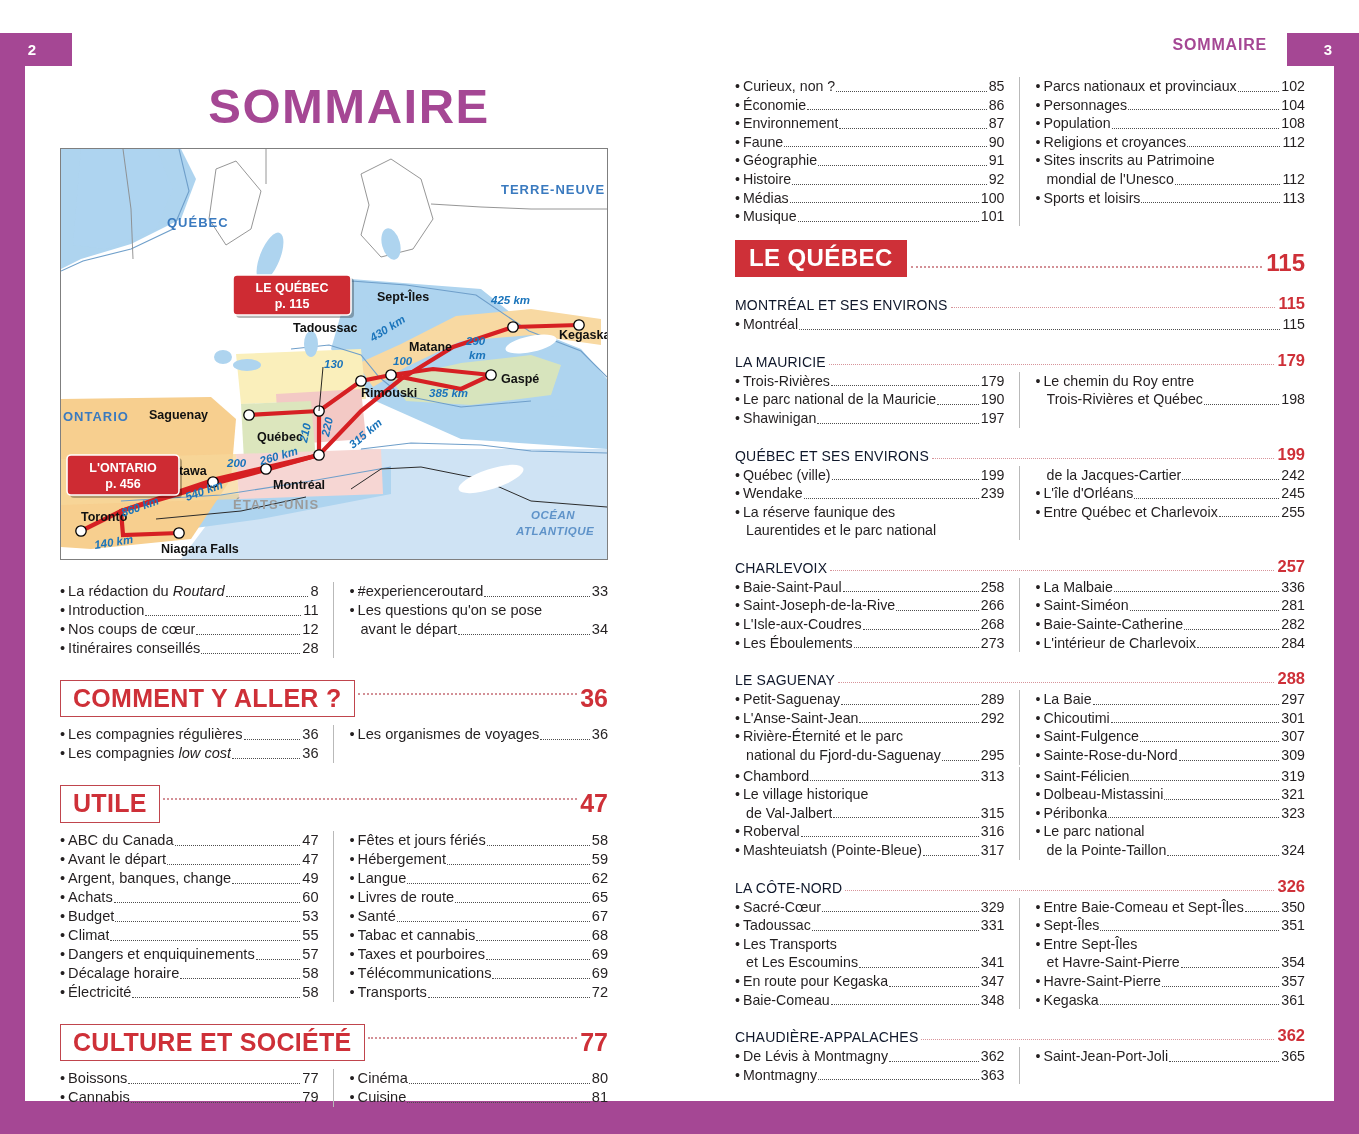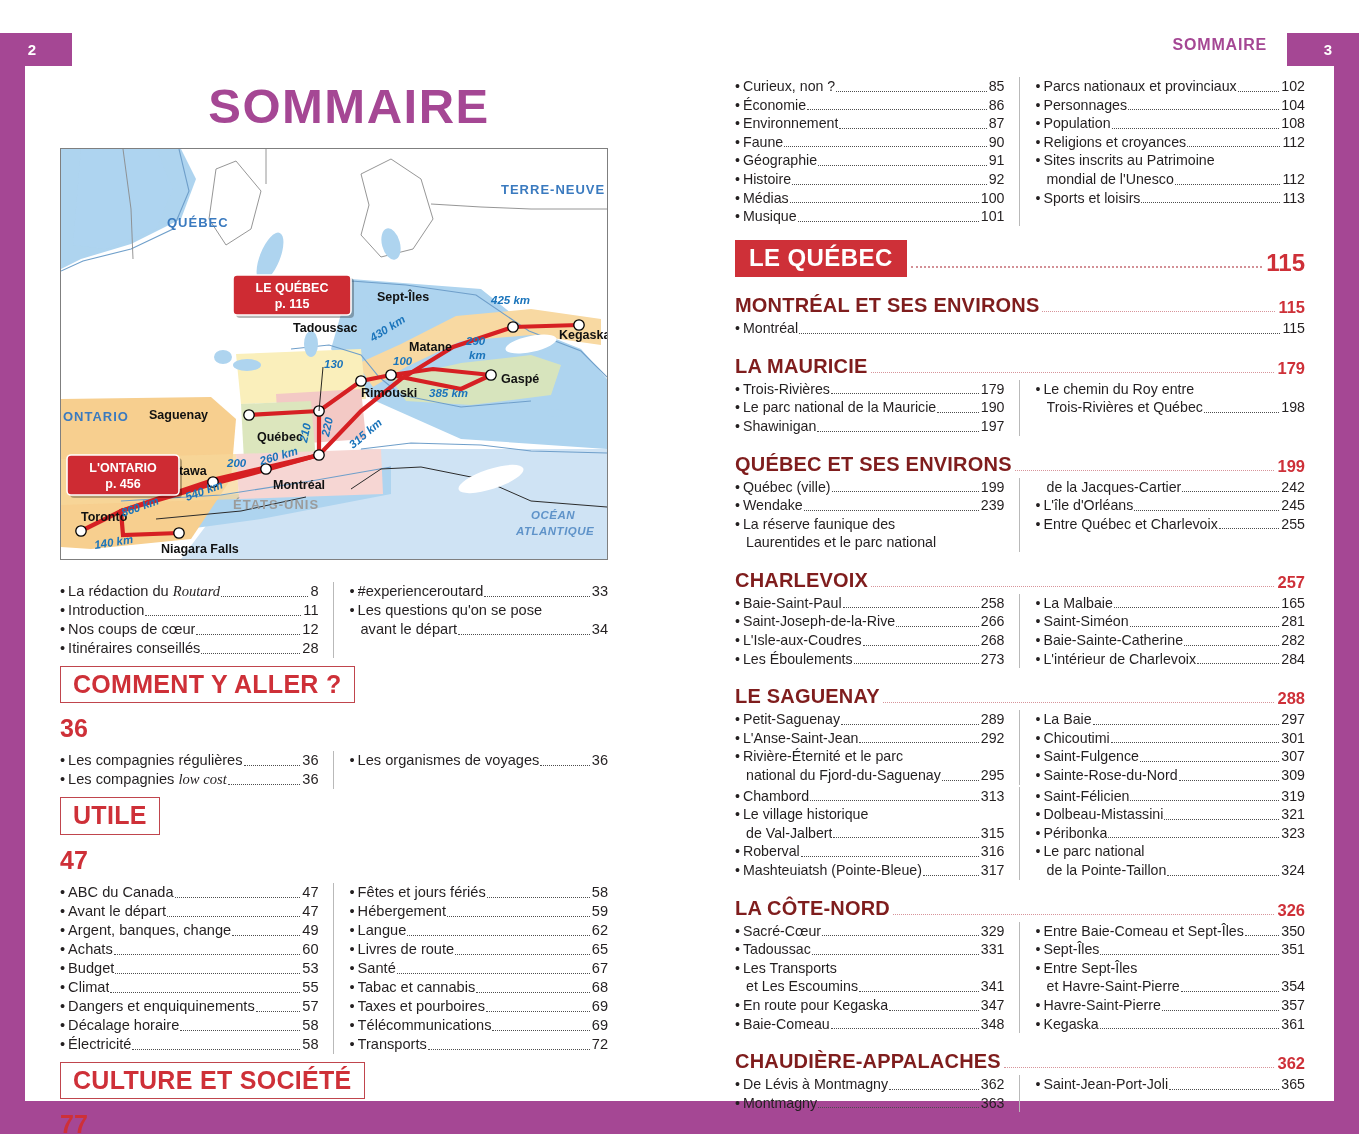--- a/index.html
+++ b/index.html
@@ -43,40 +43,40 @@
   .toc-col{flex:1;min-width:0;}
   .toc-col.first{padding-right:14px;border-right:1px solid #b9b9b9;}
   .toc-col.second{padding-left:16px;}
 
   .entry{display:flex;align-items:flex-end;font-size:14.6px;color:#231f20;line-height:19px;white-space:nowrap;}
   .entry .bullet{margin-right:3px;color:#231f20;}
   .entry .label{flex:0 1 auto;overflow:hidden;text-overflow:ellipsis;}
   .entry .dots{flex:1 1 auto;border-bottom:1.6px dotted #4d4d4d;margin:0 1px 4px 1px;min-width:6px;}
   .entry .pg{flex:0 0 auto;padding-left:1px;}
   .entry.cont{padding-left:11px;}
-  .entry .it{font-style:italic;font-family:Liberation Serif, serif;}
+  .entry .it{font-style:italic;}
   .entry.nodots .dots{border-bottom:none;}
 
   
-  .sec-head{display:flex;align-items:flex-start;margin-top:8px;margin-bottom:4px;flex-direction:column;}
+  .sec-head{display:flex;align-items:center;margin-top:22px;margin-bottom:4px;}
   .sec-head .box{border:1.6px solid #c0454d;padding:4px 12px 5px 12px;
      color:#ce3038;font-weight:bold;font-size:25px;letter-spacing:.3px;line-height:1.05;}
   .sec-head .dots{flex:1 1 auto;border-bottom:2px dotted #d39096;margin:0 3px 9px 3px;}
   .sec-head .pg{color:#ce3038;font-weight:bold;font-size:25px;}
 
   
   .banner{display:flex;align-items:flex-end;margin-top:14px;margin-bottom:12px;}
   .banner .box{background:#ce3038;color:#fff;font-weight:bold;font-size:24px;
      padding:5px 14px 6px 14px;letter-spacing:.4px;line-height:1.1;}
   .banner .dots{flex:1 1 auto;border-bottom:2px dotted #d39096;margin:0 4px 9px 4px;}
   .banner .pg{color:#ce3038;font-weight:bold;font-size:24px;}
 
   
   .region{display:flex;align-items:flex-end;margin-top:17px;margin-bottom:2px;}
-  .region .name{color:#7f1d1d;font-weight:bold;font-size:20px;letter-spacing:.2px;}
+  .region .name{color:#0f172a;font-weight:normal;font-size:14px;letter-spacing:.2px;}
   .region .dots{flex:1 1 auto;border-bottom:1.8px dotted #d7949a;margin:0 3px 5px 3px;}
   .region .pg{color:#ce3038;font-weight:bold;font-size:16.5px;}
 
   .r-entry{font-size:14.2px;line-height:18.6px;}
 
   
   .m-city{font:bold 12.5px "Liberation Sans",sans-serif;fill:#111;}
   .m-prov{font:bold 13px "Liberation Sans",sans-serif;fill:#3a7abf;letter-spacing:1px;}
   .m-ocean{font:italic bold 11.5px "Liberation Sans",sans-serif;fill:#5f93c9;letter-spacing:.5px;}
   .m-usa{font:bold 13px "Liberation Sans",sans-serif;fill:#9b9b9b;letter-spacing:1px;}
@@ -707,21 +707,21 @@
               <span class="label">Les Éboulements</span>
               <span class="dots"></span>
               <span class="pg">273</span>
             </div>
           </div>
           <div class="toc-col second">
             <div class="entry r-entry">
               <span class="bullet">•</span>
               <span class="label">La Malbaie</span>
               <span class="dots"></span>
-              <span class="pg">165</span>
+              <span class="pg">336</span>
             </div>
             <div class="entry r-entry">
               <span class="bullet">•</span>
               <span class="label">Saint-Siméon</span>
               <span class="dots"></span>
               <span class="pg">281</span>
             </div>
             <div class="entry r-entry">
               <span class="bullet">•</span>
               <span class="label">Baie-Sainte-Catherine</span>

